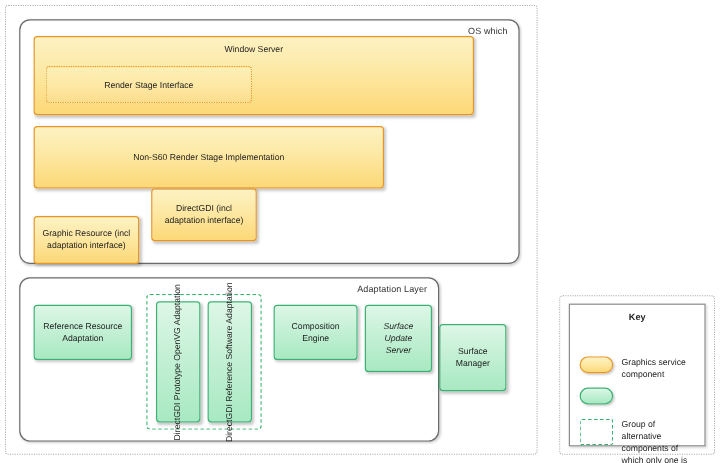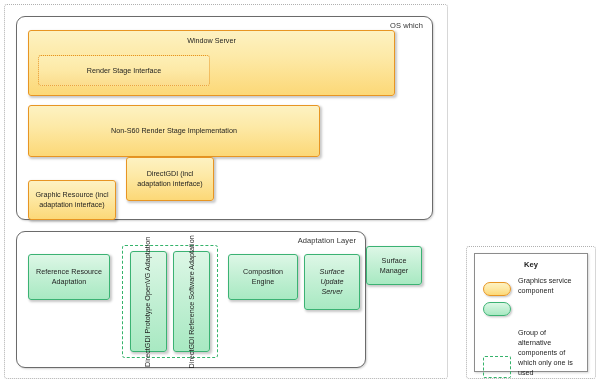--- a/index.html
+++ b/index.html
@@ -132,21 +132,22 @@
     text-align: center;
     font-size: 7.6px;
     font-weight: bold;
     color: #1d1d1d;
   }
   .key-row {
     position: absolute;
     left: 8px;
     right: 6px;
     display: flex;
-    align-items: flex-end;
+    align-items: flex-start;
+    margin-top: 21px;
   }
   #key-row-service    { top: 22px; }
   #key-row-adaptation { top: 48px; }
   #key-row-group      { top: 74px; }
 
   .key-swatch {
     width: 28px;
     height: 14px;
     flex: 0 0 28px;
     border-radius: 7px;
@@ -228,21 +229,21 @@
   </div>
 
   <div class="node adaptation" style="left:228px; top:254px; width:70px; height:46px;">
     <span>Composition Engine</span>
   </div>
 
   <div class="node adaptation" style="left:304px; top:254px; width:56px; height:56px;font-style:italic;">
     <span>Surface Update Server</span>
   </div>
 
-  <div class="node adaptation" style="left:366px; top:246px; width:56px; height:39px;">
+  <div class="node adaptation" style="left:366px; top:270px; width:56px; height:56px;">
     <span>Surface Manager</span>
   </div>
 
   <div id="key-box">
     <div id="key-title">Key</div>
 
     <div class="key-row" id="key-row-service">
       <div class="key-swatch service"></div>
       <div class="key-text">Graphics service component</div>
     </div>

